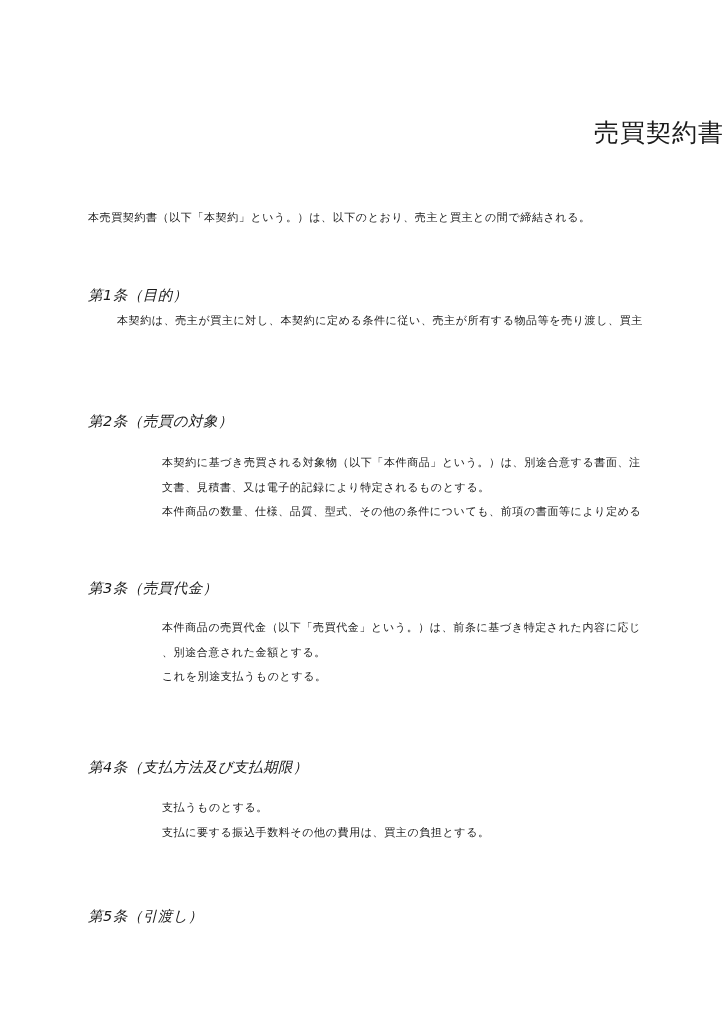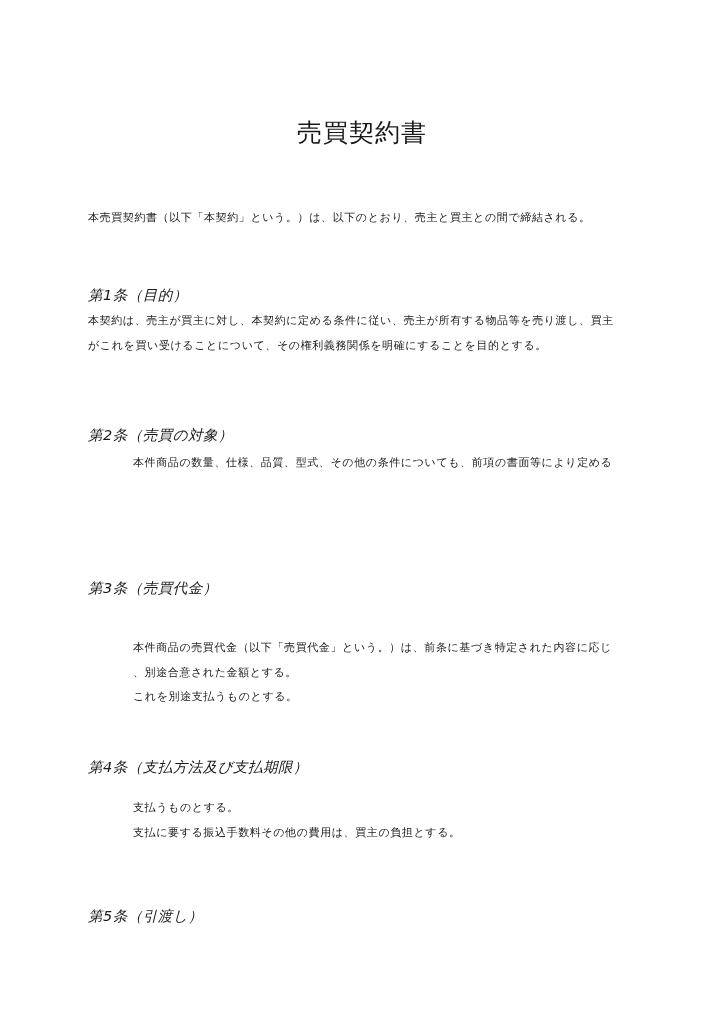--- a/index.html
+++ b/index.html
@@ -1,46 +1,47 @@
 <!DOCTYPE html>
 <html><head>
 <meta charset="utf-8">
 <style>
   html, body { margin: 0; padding: 0; background: #ffffff; }
   body { width: 724px; height: 1024px; position: relative; overflow: hidden;
          font-family: "DejaVu Sans", "Liberation Sans", sans-serif; color: #1a1a1a; }
-  .title { position: absolute; top: 116px; left: 0; width: 724px; text-align: center;
+  .title { position: absolute; top: 116px; left: 0; width: 724px; text-align: right;
            font-size: 25px; letter-spacing: 1px; }
   .intro { position: absolute; top: 210px; left: 88px; font-size: 11px; letter-spacing: 0.6px; white-space: nowrap; font-family: Liberation Mono, monospace; }
   .art-head { position: absolute; left: 88px; font-size: 14.5px; letter-spacing: 0.5px; white-space: nowrap; font-style: italic; }
   .art-body { position: absolute; font-size: 11px; letter-spacing: 0.6px; white-space: nowrap; }
-  .art-body .line { height: 24.5px; line-height: 24.5px; }
+  .art-body .line { height: 24.5px; line-height: 24.5px; margin-left: 29px; }
   .flush { left: 88px; }
   .indent { left: 133px; }
 </style>
 </head>
 <body>
 
 <div>
   <div class="title">売買契約書</div>
   <div class="intro">本売買契約書（以下「本契約」という。）は、以下のとおり、売主と買主との間で締結される。</div>
 
   <div class="art-head" style="top:286px">第1条（目的）</div>
   <div class="art-body flush" style="top:309px">
     <div class="line">本契約は、売主が買主に対し、本契約に定める条件に従い、売主が所有する物品等を売り渡し、買主</div>
-    <div class="line">がこれを買い受けることについて、その権利義務関係を明確にすることを目的とする。</div>
   </div>
 
-  <div class="art-head" style="top:426px">第2条（売買の対象）</div>
+  <div class="art-head" style="top:412px">第2条（売買の対象）</div>
   <div class="art-body indent" style="top:451px">
+    <div class="line">本契約に基づき売買される対象物（以下「本件商品」という。）は、別途合意する書面、注</div>
+    <div class="line">文書、見積書、又は電子的記録により特定されるものとする。</div>
     <div class="line">本件商品の数量、仕様、品質、型式、その他の条件についても、前項の書面等により定める</div>
   </div>
 
   <div class="art-head" style="top:579px">第3条（売買代金）</div>
-  <div class="art-body indent" style="top:636px">
+  <div class="art-body indent" style="top:616px">
     <div class="line">本件商品の売買代金（以下「売買代金」という。）は、前条に基づき特定された内容に応じ</div>
     <div class="line">、別途合意された金額とする。</div>
     <div class="line">これを別途支払うものとする。</div>
   </div>
 
   <div class="art-head" style="top:758px">第4条（支払方法及び支払期限）</div>
   <div class="art-body indent" style="top:796px">
     <div class="line">支払うものとする。</div>
     <div class="line">支払に要する振込手数料その他の費用は、買主の負担とする。</div>
   </div>

